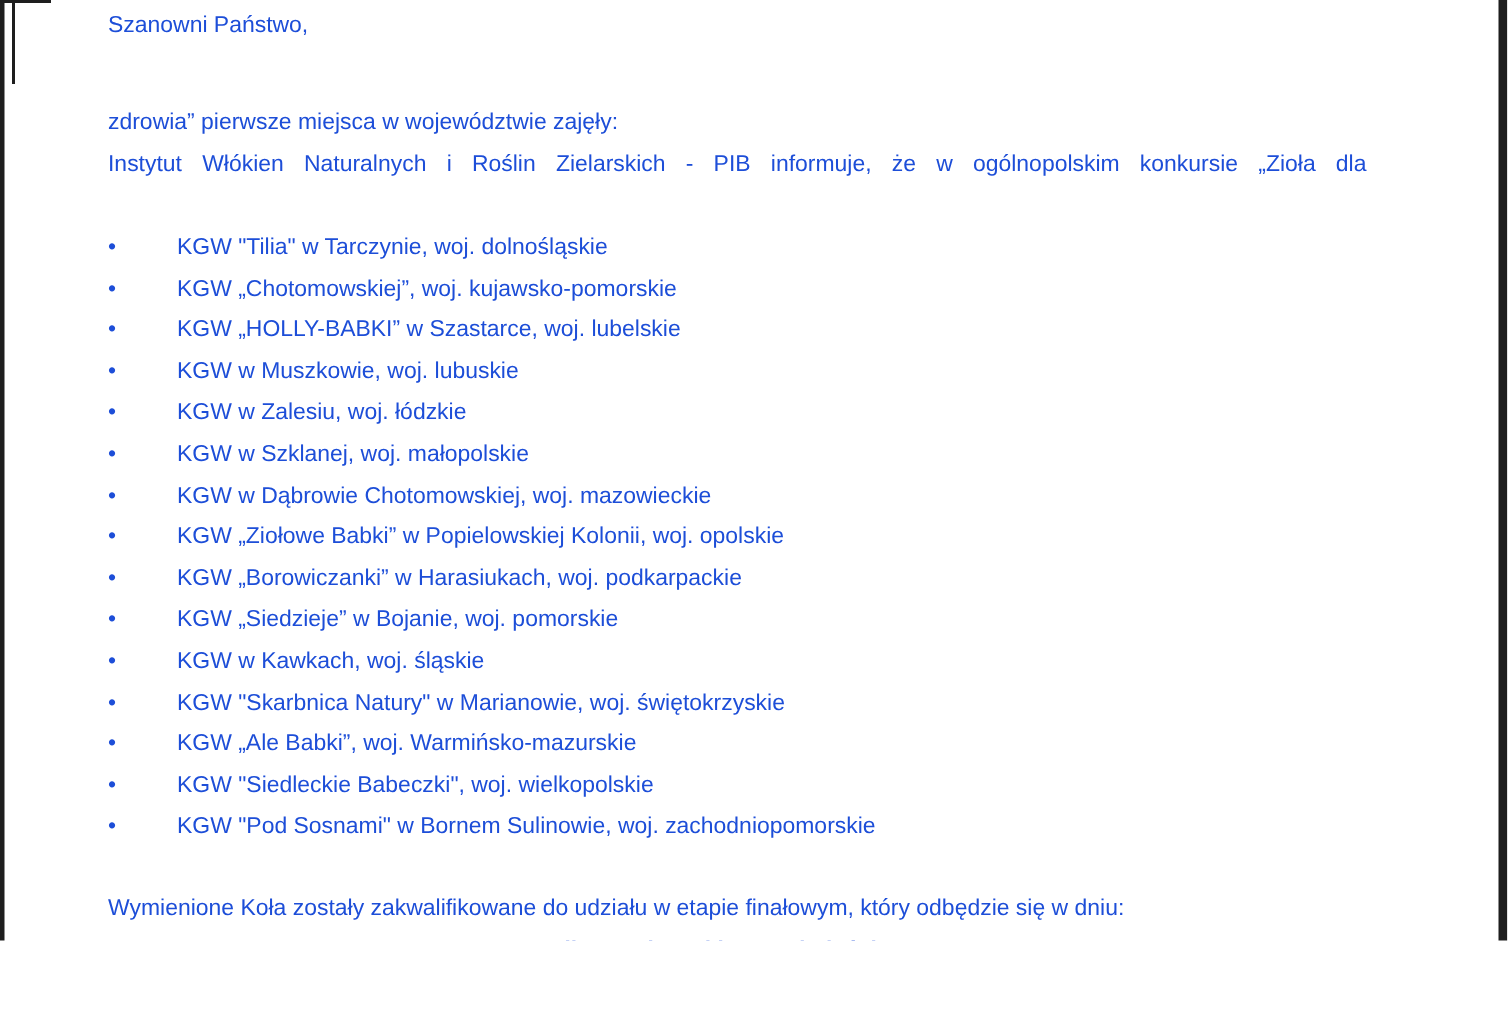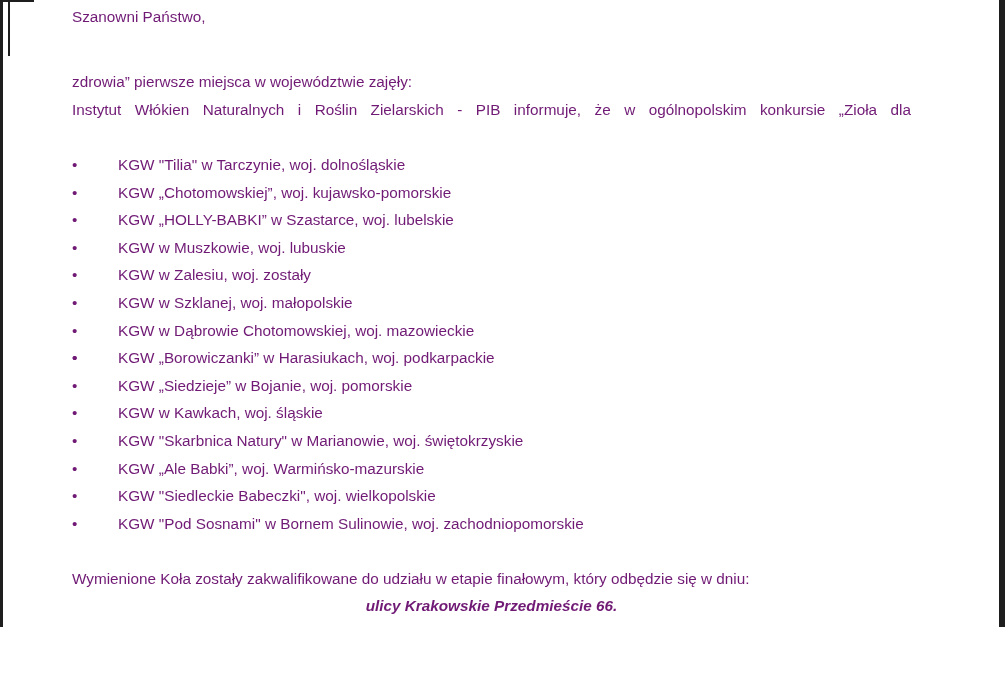--- a/index.html
+++ b/index.html
@@ -13,21 +13,21 @@
   .page {
     position: relative;
     box-sizing: border-box;
     width: 1005px;
     height: 627px;
     background: #ffffff;
     padding: 3px 94px 0 72px;
     font-family: "Liberation Sans", "DejaVu Sans", sans-serif;
     font-size: 15.3px;
     line-height: 27.6px;
-    color: #701a75;
+    color: #1d4ed8;
     overflow: hidden;
   }
   .edge-left {
     position: absolute;
     left: 0; top: 0;
     width: 3px; height: 687px;
     background: #1e1e1e;
     z-index: 5;
   }
   .edge-right {
@@ -107,24 +107,24 @@
   <div>
     <div class="para-line">zdrowia” pierwsze miejsca w województwie zajęły:</div>
     <div class="para-line justify-full">Instytut Włókien Naturalnych i Roślin Zielarskich - PIB informuje, że w ogólnopolskim konkursie „Zioła dla</div>
   </div>
 
   <ul class="winner-list">
     <li><span class="bullet">•</span><span>KGW "Tilia" w Tarczynie, woj. dolnośląskie</span></li>
     <li><span class="bullet">•</span><span>KGW „Chotomowskiej”, woj. kujawsko-pomorskie</span></li>
     <li><span class="bullet">•</span><span>KGW „HOLLY-BABKI” w Szastarce, woj. lubelskie</span></li>
     <li><span class="bullet">•</span><span>KGW w Muszkowie, woj. lubuskie</span></li>
-    <li><span class="bullet">•</span><span>KGW w Zalesiu, woj. zostały</span></li>
+    <li><span class="bullet">•</span><span>KGW w Zalesiu, woj. łódzkie</span></li>
     <li><span class="bullet">•</span><span>KGW w Szklanej, woj. małopolskie</span></li>
     <li><span class="bullet">•</span><span>KGW w Dąbrowie Chotomowskiej, woj. mazowieckie</span></li>
-    <li><span class="bullet">•</span></li>
+    <li><span class="bullet">•</span><span>KGW „Ziołowe Babki” w Popielowskiej Kolonii, woj. opolskie</span></li>
     <li><span class="bullet">•</span><span>KGW „Borowiczanki” w Harasiukach, woj. podkarpackie</span></li>
     <li><span class="bullet">•</span><span>KGW „Siedzieje” w Bojanie, woj. pomorskie</span></li>
     <li><span class="bullet">•</span><span>KGW w Kawkach, woj. śląskie</span></li>
     <li><span class="bullet">•</span><span>KGW "Skarbnica Natury" w Marianowie, woj. świętokrzyskie</span></li>
     <li><span class="bullet">•</span><span>KGW „Ale Babki”, woj. Warmińsko-mazurskie</span></li>
     <li><span class="bullet">•</span><span>KGW "Siedleckie Babeczki", woj. wielkopolskie</span></li>
     <li><span class="bullet">•</span><span>KGW "Pod Sosnami" w Bornem Sulinowie, woj. zachodniopomorskie</span></li>
   </ul>
 
   <div class="closing">

